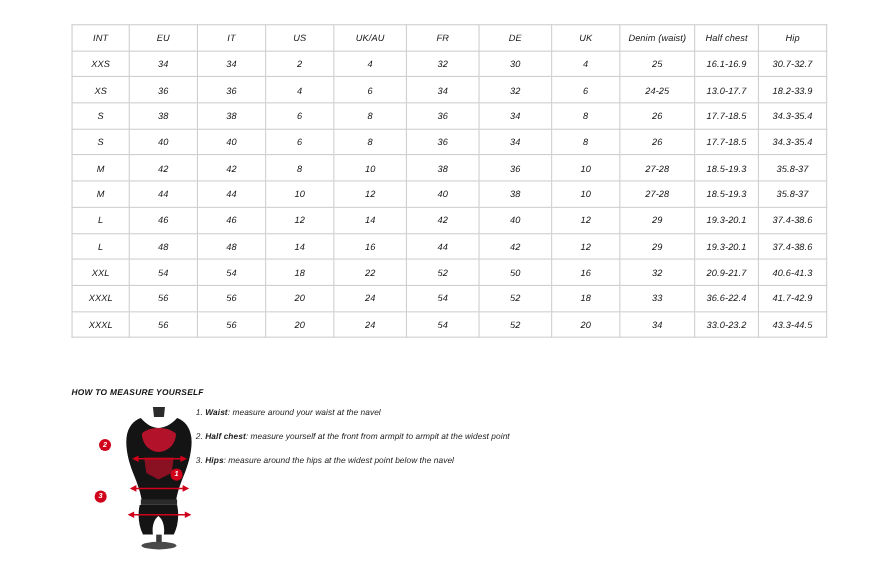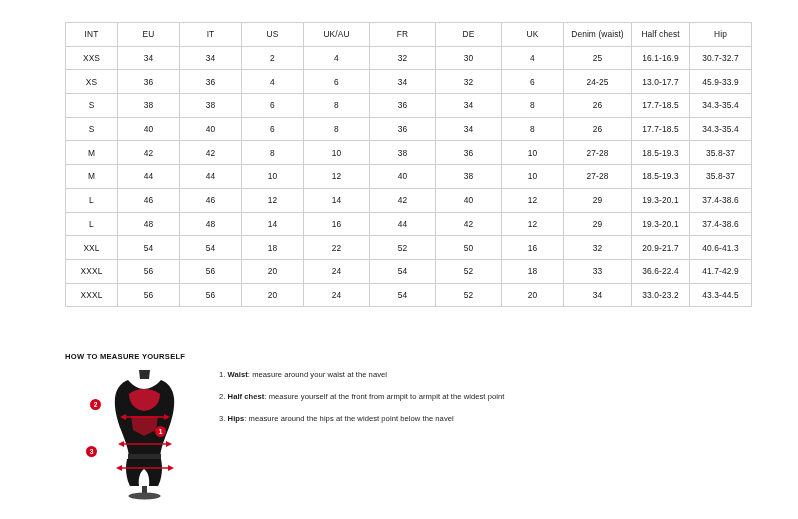--- a/index.html
+++ b/index.html
@@ -12,20 +12,21 @@
     height: 519px;
     font-family: "Liberation Sans", sans-serif;
     color: #1a1a1a;
     position: relative;
     overflow: hidden;
   }
   .page {
     width: 798px;
     height: 519px;
     position: relative;
+    font-style: italic;
   }
   
   .table-wrap {
     position: absolute;
     left: 65px;
     top: 22px;
     width: 668px;
   }
   table.size-table {
     border-collapse: collapse;
@@ -75,21 +76,20 @@
     left: 92px;
     top: 368px;
     width: 105px;
     height: 132px;
   }
   .notes {
     position: absolute;
     left: 178px;
     top: 369px;
     width: 420px;
-    margin-left: 41px;
   }
   .note-line {
     font-size: 7.6px;
     line-height: 11px;
     margin-bottom: 11px;
     color: #1c1c1c;
     letter-spacing: 0.05px;
   }
   .note-line b { font-weight: bold; }
 
@@ -163,21 +163,21 @@
           <td>XS</td>
           <td>36</td>
           <td>36</td>
           <td>4</td>
           <td>6</td>
           <td>34</td>
           <td>32</td>
           <td>6</td>
           <td>24-25</td>
           <td>13.0-17.7</td>
-          <td>45.9-33.9</td>
+          <td>18.2-33.9</td>
         </tr>
         <tr>
           <td>S</td>
           <td>38</td>
           <td>38</td>
           <td>6</td>
           <td>8</td>
           <td>36</td>
           <td>34</td>
           <td>8</td>

